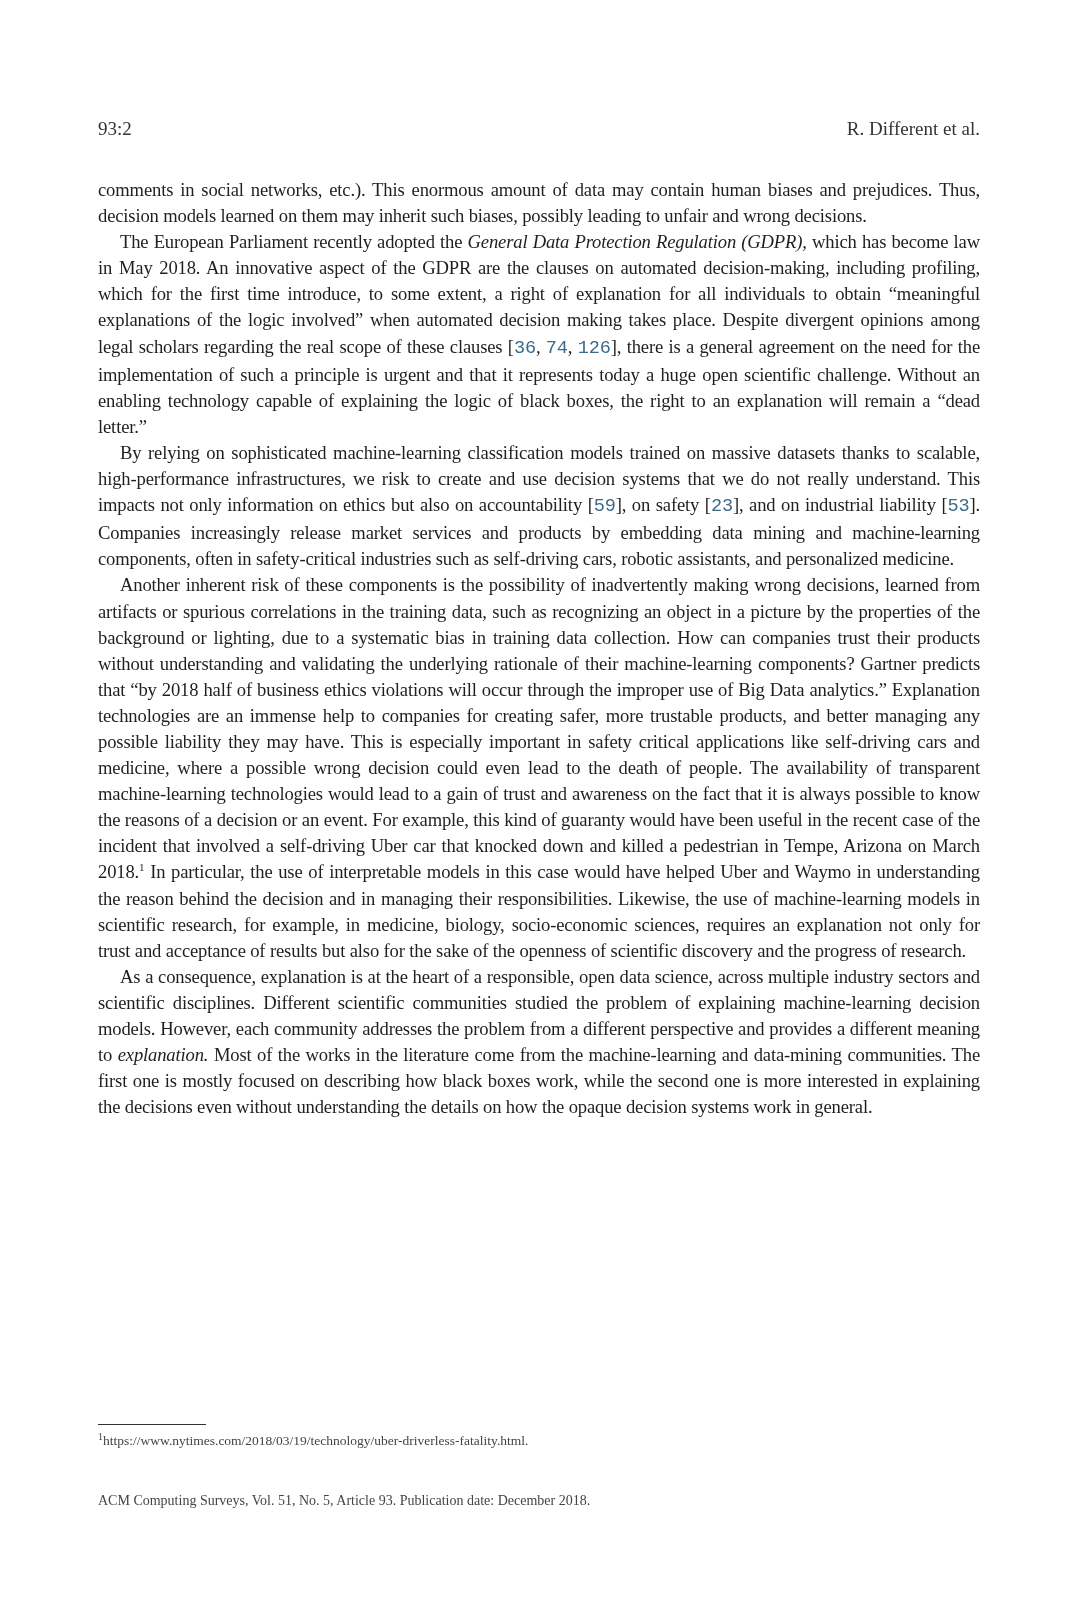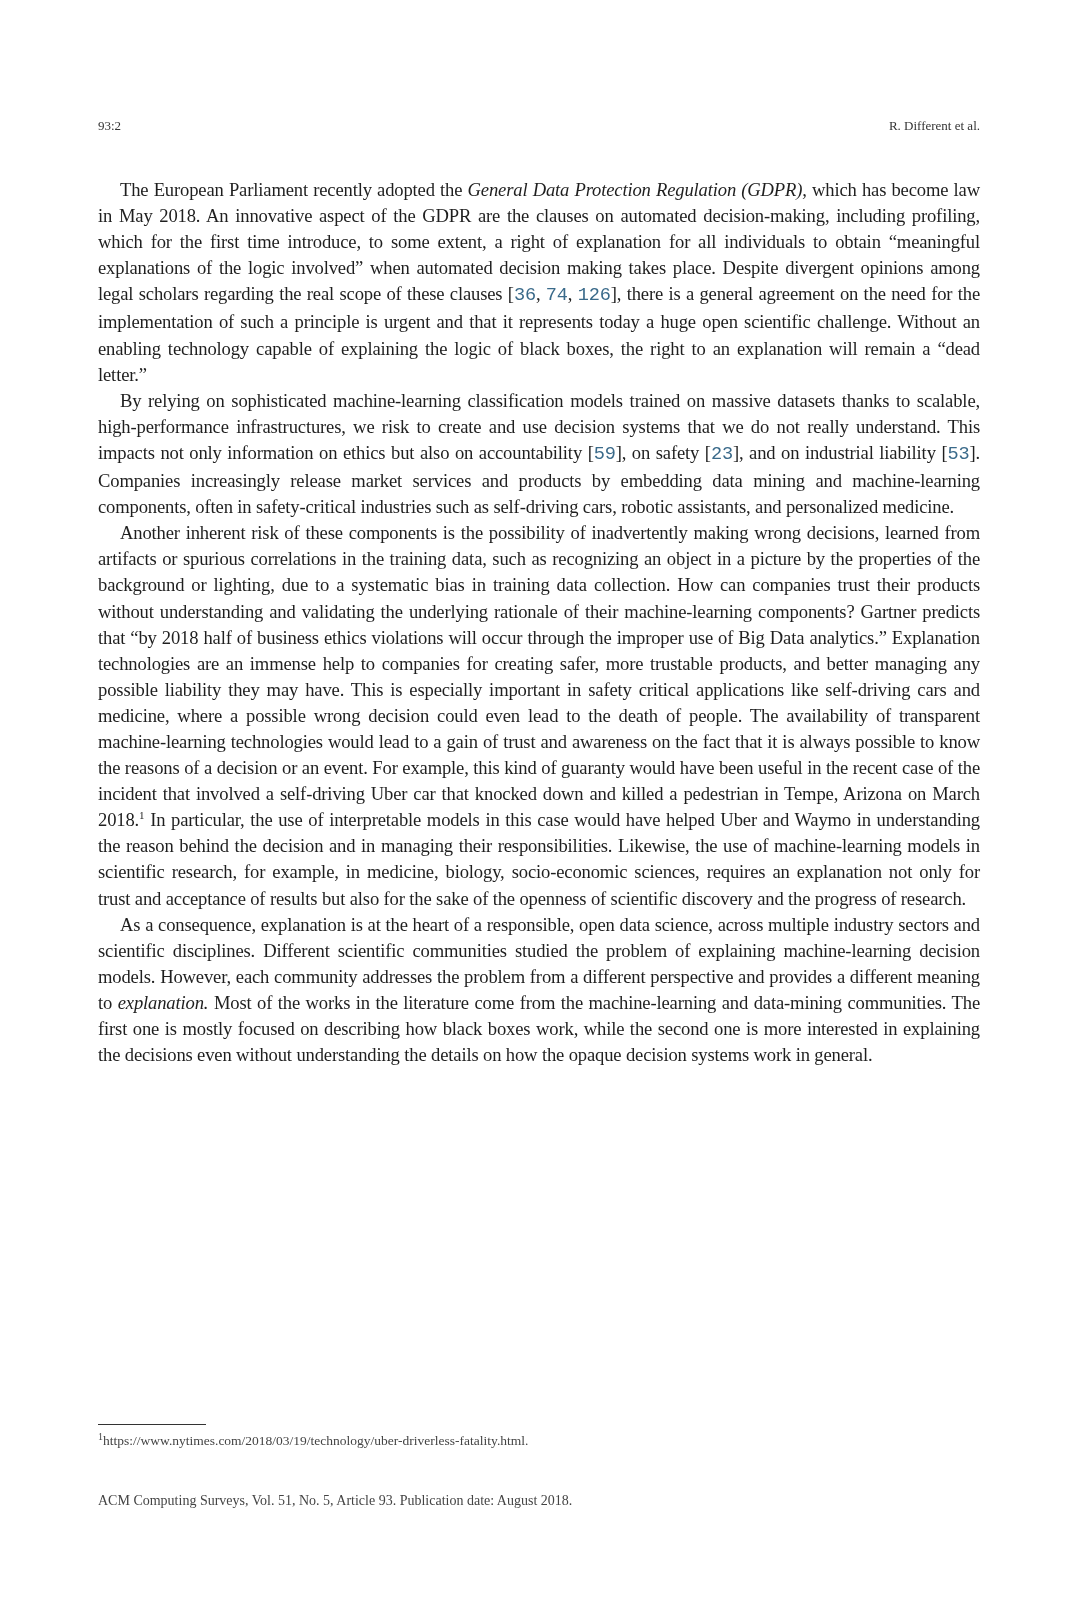--- a/index.html
+++ b/index.html
@@ -7,21 +7,21 @@
       width: 1080px; height: 1600px;
       background: #ffffff;
       font-family: "Liberation Serif", "DejaVu Serif", serif;
       color: #1f1f1f;
       position: relative;
       overflow: hidden;
     }
     .header {
       position: absolute; left: 98px; right: 100px; top: 118px;
       display: flex; justify-content: space-between;
-      font-size: 13px; color: #333;
+      font-size: 19px; color: #333;
     }
     .body-text {
       position: absolute; left: 98px; width: 882px; top: 177px;
       font-size: 18.6px; line-height: 26.1px;
       text-align: justify; hyphens: manual;
       letter-spacing: -0.15px;
     }
     .para { margin: 0; text-indent: 0; }
     .para.indent { text-indent: 22px; }
     .cite { color: #3a6a8a; font-family: Liberation Mono, monospace; }
@@ -42,24 +42,25 @@
   </style>
 </head>
 <body>
 
 <div class="header">
   <span>93:2</span>
   <span>R. Different et al.</span>
 </div>
 
 <div class="body-text" id="body-text">
+    <p class="para"><span>comments in social networks, etc.). This enormous amount of data may contain human biases and prejudices. Thus, decision models learned on them may inherit such biases, possibly leading to unfair and wrong decisions.</span></p>
     <p class="para indent"><span>The European Parliament recently adopted the </span><em>General Data Protection Regulation (GDPR),</em><span> which has become law in May 2018. An innovative aspect of the GDPR are the clauses on au­tomated decision-making, including profiling, which for the first time introduce, to some extent, a right of explanation for all individuals to obtain “meaningful explanations of the logic involved” when automated decision making takes place. Despite divergent opinions among legal scholars regarding the real scope of these clauses [</span><span class="cite">36</span><span>, </span><span class="cite">74</span><span>, </span><span class="cite">126</span><span>], there is a general agreement on the need for the implementation of such a principle is urgent and that it represents today a huge open scientific challenge. Without an enabling technology capable of explaining the logic of black boxes, the right to an explanation will remain a “dead letter.”</span></p>
     <p class="para indent"><span>By relying on sophisticated machine-learning classification models trained on massive datasets thanks to scalable, high-performance infrastructures, we risk to create and use decision systems that we do not really understand. This impacts not only information on ethics but also on ac­countability [</span><span class="cite">59</span><span>], on safety [</span><span class="cite">23</span><span>], and on industrial liability [</span><span class="cite">53</span><span>]. Companies increasingly release market services and products by embedding data mining and machine-learning components, often in safety-critical industries such as self-driving cars, robotic assistants, and personalized medicine.</span></p>
     <p class="para indent"><span>Another inherent risk of these components is the possibility of inadvertently making wrong decisions, learned from artifacts or spurious correlations in the training data, such as recognizing an object in a picture by the properties of the background or lighting, due to a systematic bias in training data collection. How can companies trust their products without understanding and validating the underlying rationale of their machine-learning components? Gartner predicts that “by 2018 half of business ethics violations will occur through the improper use of Big Data analyt­ics.” Explanation technologies are an immense help to companies for creating safer, more trustable products, and better managing any possible liability they may have. This is especially important in safety critical applications like self-driving cars and medicine, where a possible wrong decision could even lead to the death of people. The availability of transparent machine-learning technolo­gies would lead to a gain of trust and awareness on the fact that it is always possible to know the reasons of a decision or an event. For example, this kind of guaranty would have been useful in the recent case of the incident that involved a self-driving Uber car that knocked down and killed a pedestrian in Tempe, Arizona on March 2018.</span><sup>1</sup><span> In particular, the use of interpretable models in this case would have helped Uber and Waymo in understanding the reason behind the decision and in managing their responsibilities. Likewise, the use of machine-learning models in scientific research, for example, in medicine, biology, socio-economic sciences, requires an explanation not only for trust and acceptance of results but also for the sake of the openness of scientific discovery and the progress of research.</span></p>
     <p class="para indent"><span>As a consequence, explanation is at the heart of a responsible, open data science, across multiple industry sectors and scientific disciplines. Different scientific communities studied the problem of explaining machine-learning decision models. However, each community addresses the problem from a different perspective and provides a different meaning to </span><em>explanation.</em><span> Most of the works in the literature come from the machine-learning and data-mining communities. The first one is mostly focused on describing how black boxes work, while the second one is more interested in explaining the decisions even without understanding the details on how the opaque decision systems work in general.</span></p>
   </div>
 
 <div class="fn-rule"></div>
 <div class="footnote">
   <sup>1</sup><span>https://www.nytimes.com/2018/03/19/technology/uber-driverless-fatality.html.</span>
 </div>
 
-<div class="footer">ACM Computing Surveys, Vol. 51, No. 5, Article 93. Publication date: August 2018.</div>
+<div class="footer">ACM Computing Surveys, Vol. 51, No. 5, Article 93. Publication date: December 2018.</div>
 
 </body></html>

